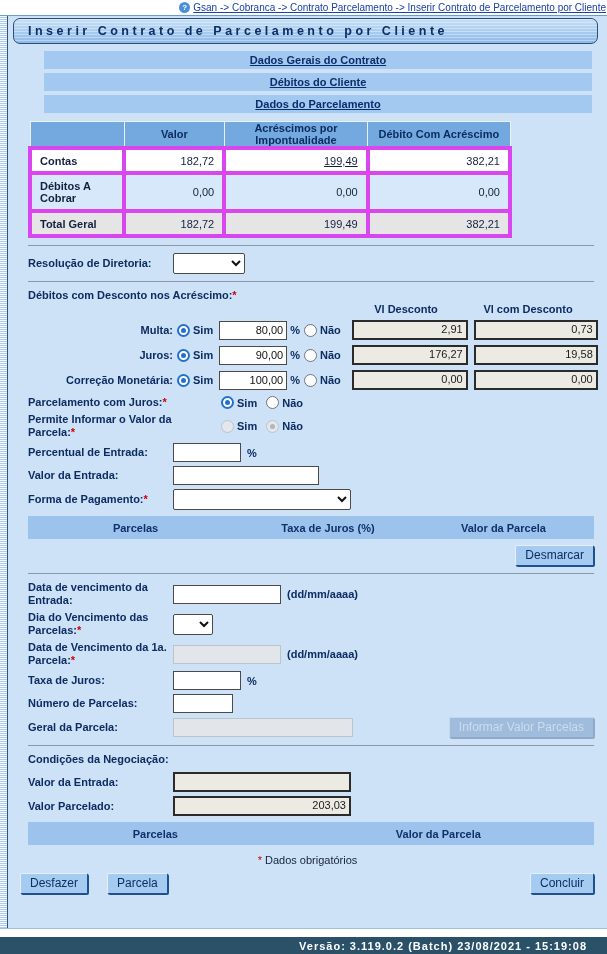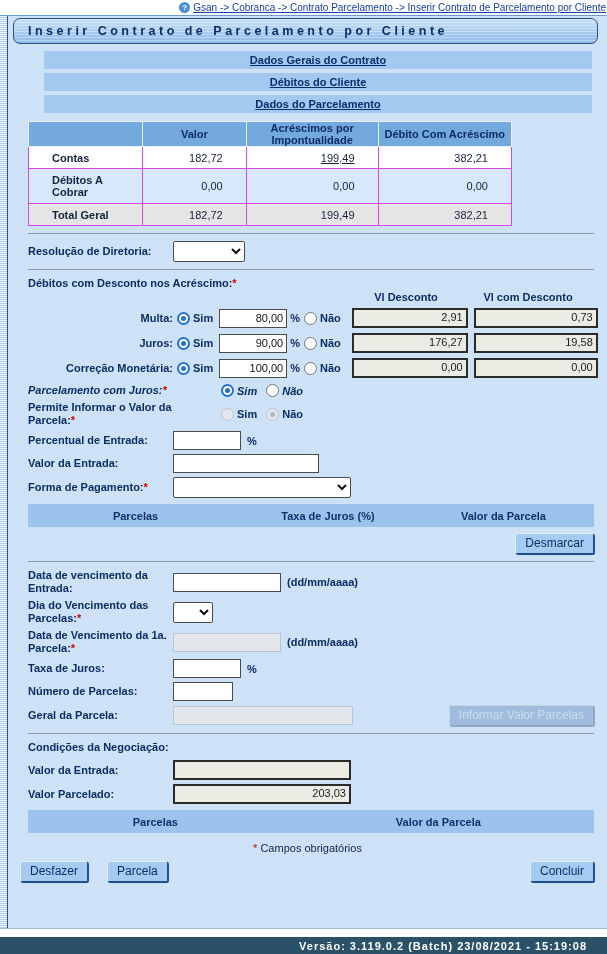--- a/index.html
+++ b/index.html
@@ -54,21 +54,21 @@
   
   .debtable{
     margin:8px 13px 0 20px;border-collapse:collapse;width:484px;
     font-size:11px;border:1px solid #223047;
   }
   .debtable th{
     background:#74a9e0;color:#0b2b5e;font-weight:bold;height:20px;
     border:1px solid #e9f2fb;padding:0 4px;
   }
   .debtable td{
-    border:1px solid #d946ef;padding:1px 23px;color:#14213d;
+    border:4px solid #d946ef;padding:1px 8px;color:#14213d;
   }
   .debtable td.lbl{font-weight:bold;width:96px;}
   .debtable td.num{text-align:right;}
   .debtable tr.r0 td{background:#ffffff;height:19px;}
   .debtable tr.r1 td{background:#d7e8fa;height:32px;}
   .debtable tr.r2 td{background:#e5e5e5;height:19px;}
   .debtable .c1{width:120px;} .debtable .c2{width:168px;} .debtable .c3{width:182px;}
   a.vallink{color:#14213d;text-decoration:underline;cursor:pointer;}
   
   .hr{border-top:1px solid #8a98a8;margin:7px 13px 7px 20px;height:0;}
@@ -265,21 +265,21 @@
     <span class="rlab">Sim</span>
     <input class="txt right pct" value="100,00" style="">
     <span>%</span>
     <span class="gap"></span>
     <span class="radio off"></span>
     <span class="rlab">Não</span>
     <span class="disfield vf1">0,00</span>
     <span class="disfield vf2">0,00</span>
   </div>
 
-  <div class="frow" style="margin-top:6px;font-style:italic;">
+  <div class="frow" style="margin-top:6px;">
     <span class="lab"><span>Parcelamento com Juros:</span><span class="req">*</span></span>
     <span style="width:48px;"></span>
     <span class="radio on"></span>
     <span class="rlab">Sim</span>
     <span style="width:6px;"></span>
     <span class="radio off"></span>
     <span class="rlab">Não</span>
   </div>
 
   <div class="frow">
@@ -371,21 +371,21 @@
     <span class="disfield" style="width:168px;">203,03</span>
   </div>
 
   <div class="bluebar">
     <span class="b45">Parcelas</span>
     <span class="b55">Valor da Parcela</span>
   </div>
 
   <div class="note">
     <span class="req">*</span>
-    <span>Campos obrigatórios</span>
+    <span>Dados obrigatórios</span>
   </div>
 
   <div class="actions">
     <button class="btn">Desfazer</button>
     <button class="btn">Parcela</button>
     <span class="spacer"></span>
     <button class="btn">Concluir</button>
   </div>
 
 </div>

